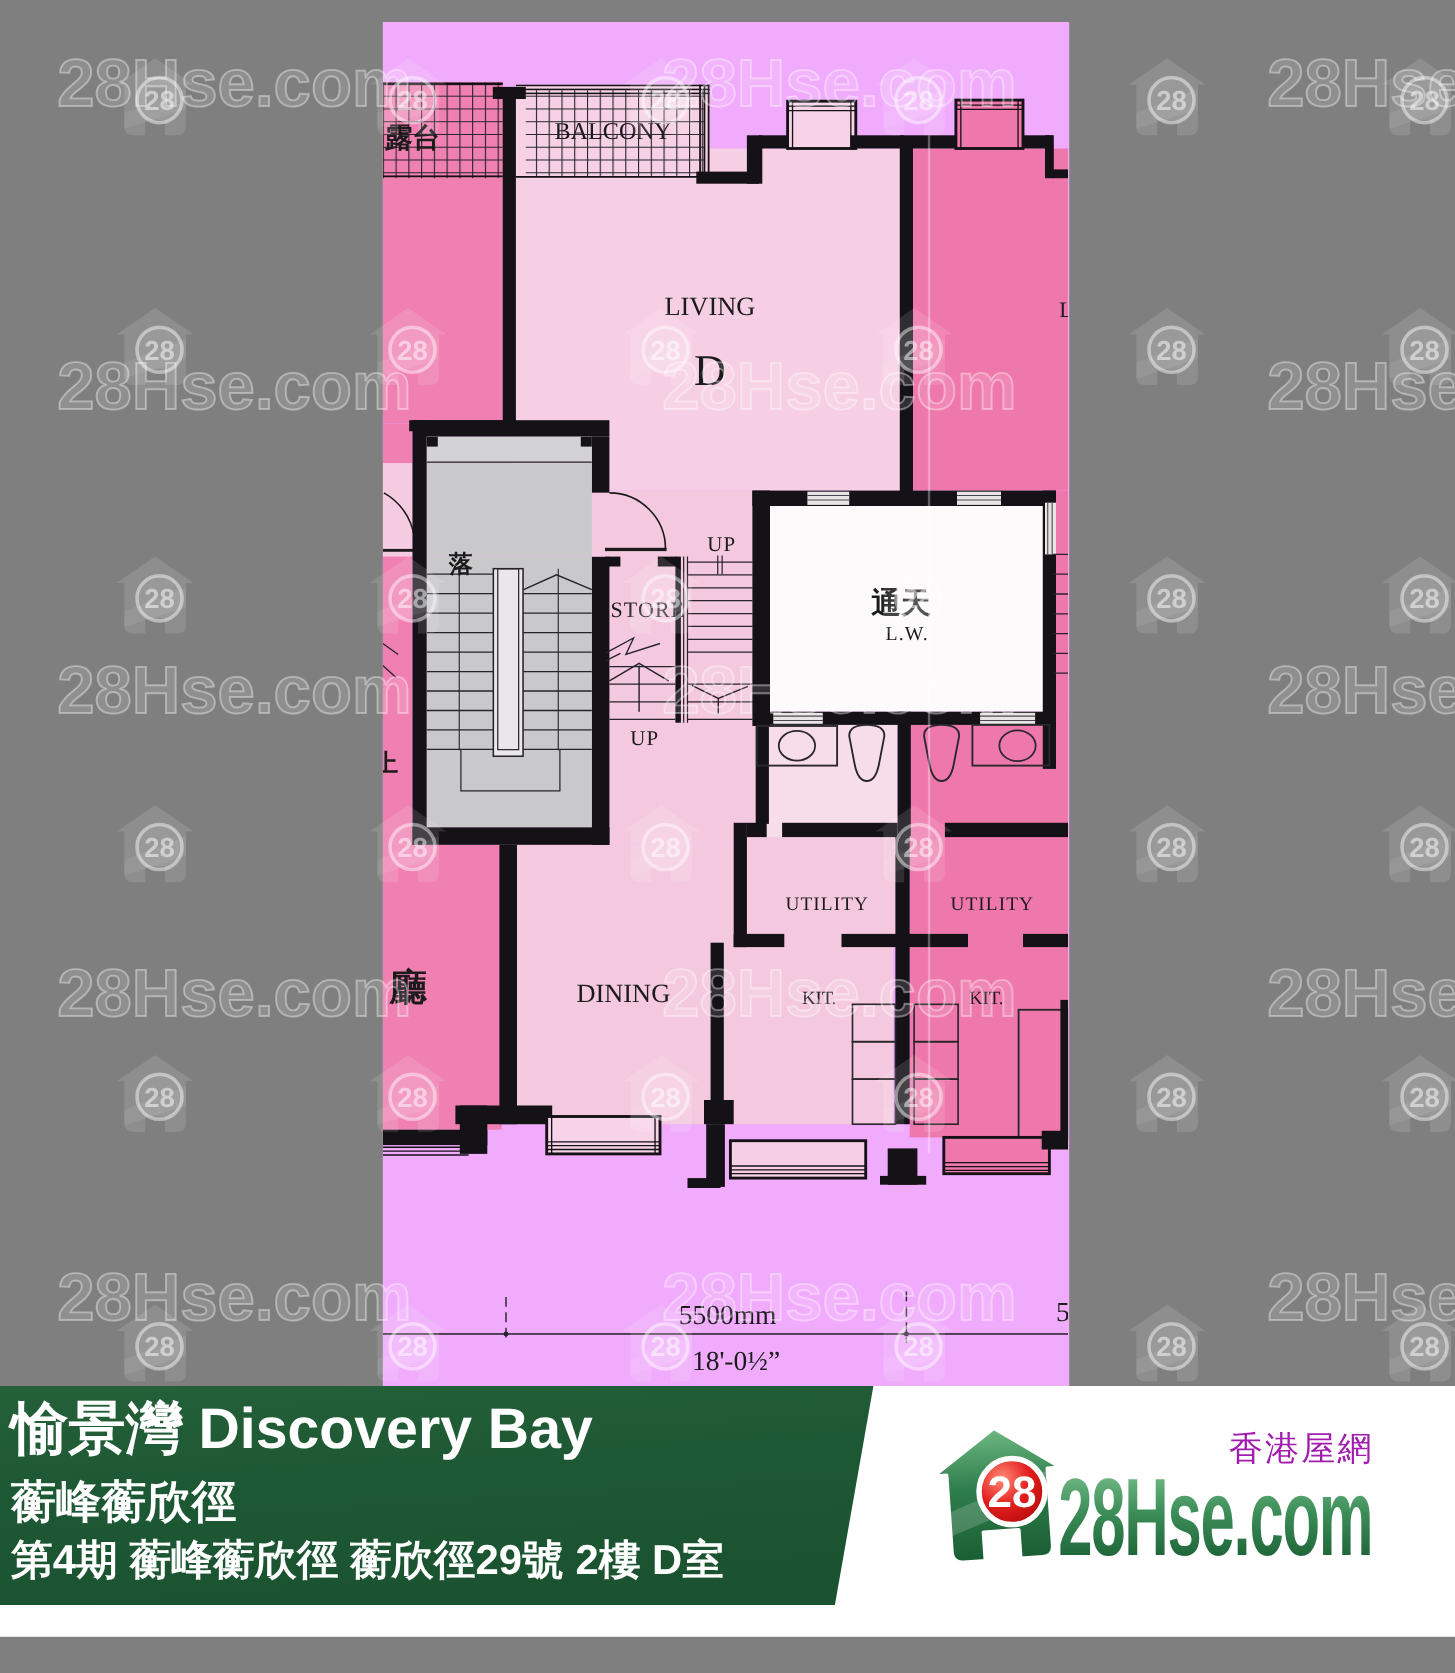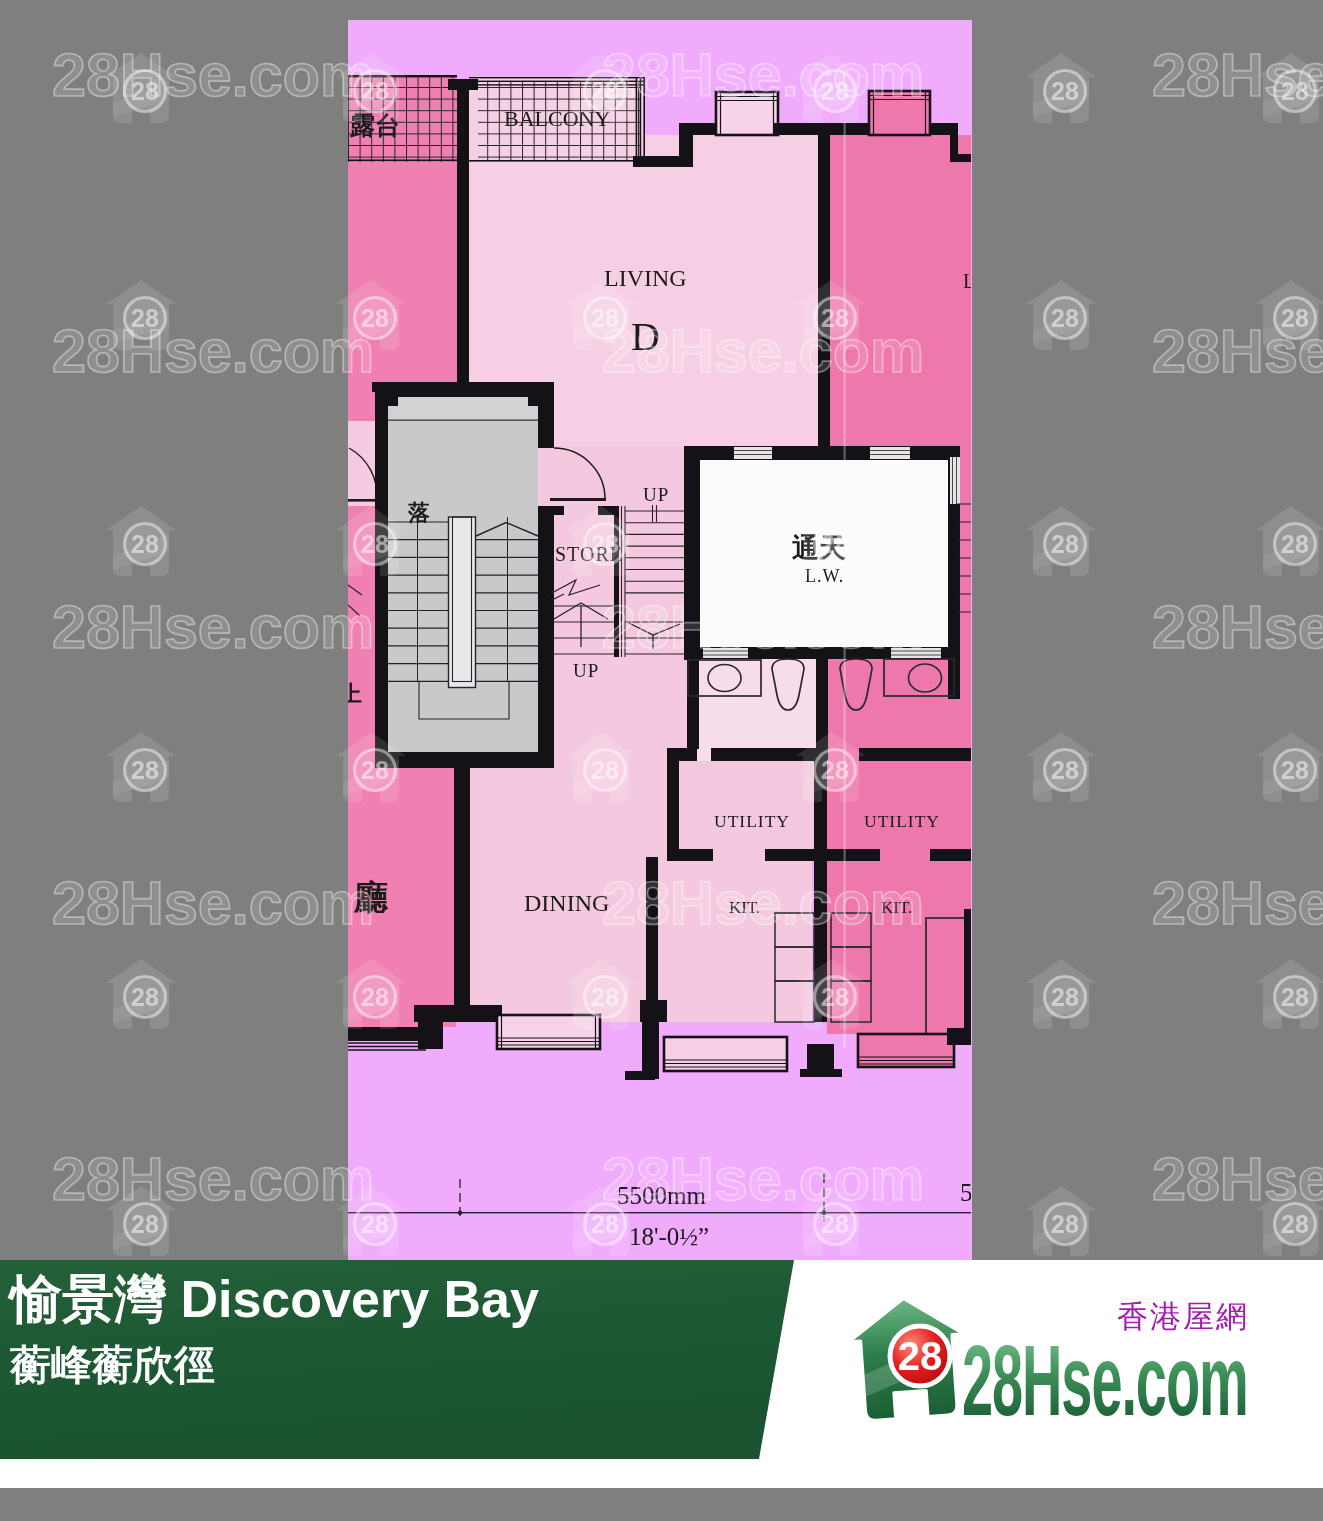--- a/index.html
+++ b/index.html
@@ -546,20 +546,21 @@
             <stop offset="1" stop-color="#1b5331"></stop>
       </linearGradient>
     </defs>
     <polygon points="0,0 794,0 759,199 0,199" fill="url(#bg1)"></polygon>
   </svg>
 
   <div class="btxt" style="left:10px;top:13px;font-size:52px;">愉景灣 Discovery Bay</div>
 
   <div class="btxt" style="left:10px;top:85px;font-size:41px;">蘅峰蘅欣徑</div>
 
+  <div class="btxt" style="left:10px;top:140px;font-size:38px;">第4期 蘅峰蘅欣徑 蘅欣徑29號 2樓 D室</div>
 
   <div style="position:absolute;left:1117px;top:36px;font-size:31px;letter-spacing:2px;color:#a21caf;white-space:nowrap;">香港屋網</div>
 
   <svg width="140" height="136" viewBox="0 0 140 136" style="position:absolute;left:842px;top:32px" xmlns="http://www.w3.org/2000/svg">
     <defs>
       <linearGradient id="hg" x1="0" y1="0" x2="0" y2="1">
         <stop offset="0" stop-color="#6fb983"></stop>
             <stop offset="0.45" stop-color="#2e7d4c"></stop>
             <stop offset="1" stop-color="#1a5e33"></stop>
       </linearGradient>

